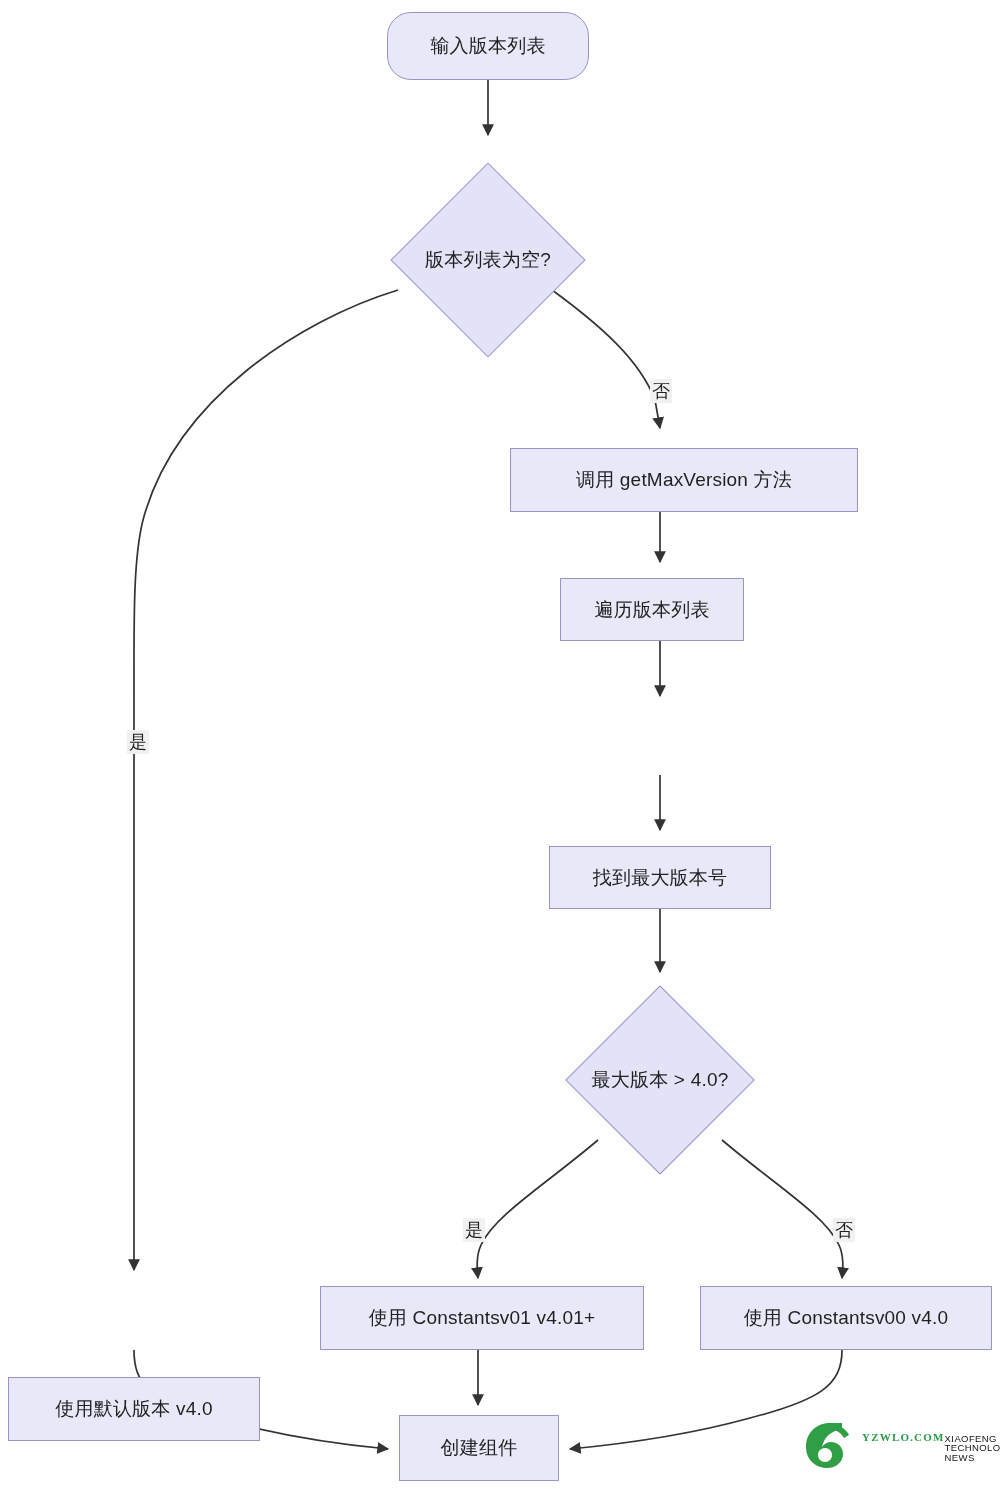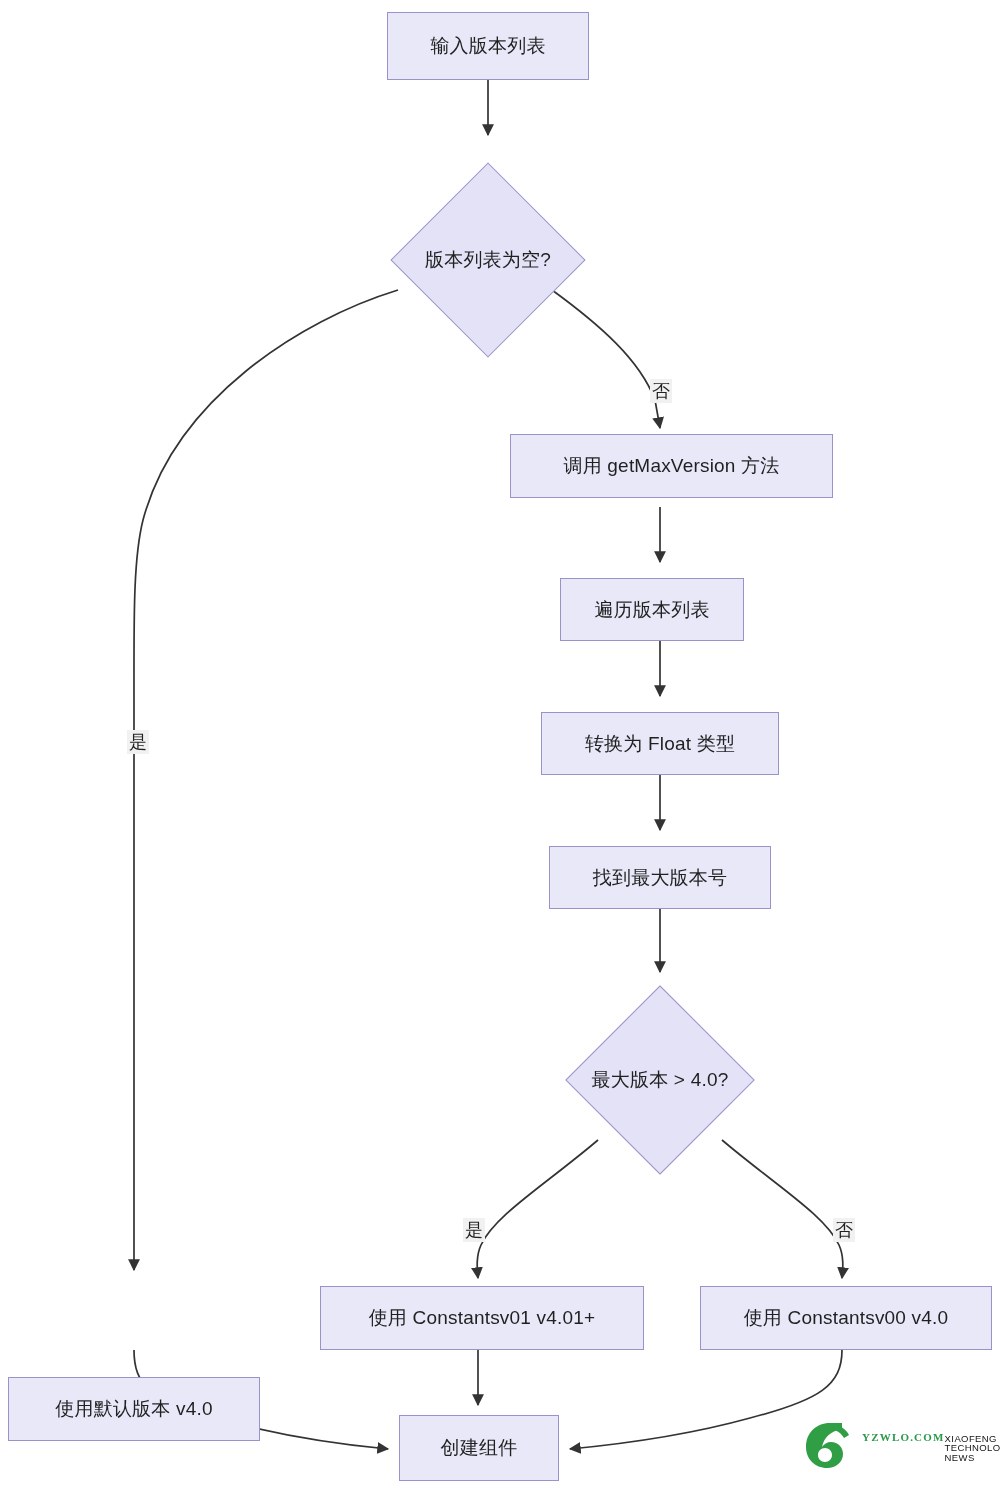--- a/index.html
+++ b/index.html
@@ -148,40 +148,37 @@
 
     <path d="M 722 1140 C 775 1185 825 1215 839 1245 C 844 1256 843 1268 842 1278" fill="none" stroke="#333333" stroke-width="1.7" marker-end="url(#arrowhead)"></path>
 
     <path d="M 134 1350 C 134 1385 150 1400 215 1418 C 280 1436 345 1445 388 1449" fill="none" stroke="#333333" stroke-width="1.7" marker-end="url(#arrowhead)"></path>
 
     <path d="M 478 1350 L 478 1405" fill="none" stroke="#333333" stroke-width="1.7" marker-end="url(#arrowhead)"></path>
 
     <path d="M 842 1350 C 842 1385 820 1400 750 1418 C 685 1436 612 1445 570 1449" fill="none" stroke="#333333" stroke-width="1.7" marker-end="url(#arrowhead)"></path>
   </svg>
 
-  <div class="node node-process" style="left:387px; top:12px; width:202px; height:68px;">
+  <div class="node node-process" style="left:387px; top:12px; width:202px; height:68px;border-radius:24px;">
     <span>输入版本列表</span>
   </div>
 
   <div class="node-decision-wrap" style="left:378px; top:162px; width:220px; height:195px;">
     <div class="node-decision-shape" style="width:138px; height:138px;"></div>
     <span class="node-decision-label">版本列表为空?</span>
   </div>
 
-  <div class="node node-process" style="left:510px; top:434px; width:323px; height:64px;">
+  <div class="node node-process" style="left:510px; top:448px; width:348px; height:64px;">
     <span>调用 getMaxVersion 方法</span>
   </div>
 
   <div class="node node-process" style="left:560px; top:578px; width:184px; height:63px;">
     <span>遍历版本列表</span>
   </div>
 
-  <div class="node node-process" style="left:541px; top:712px; width:238px; height:63px;">
-    <span>转换为 Float 类型</span>
-  </div>
 
   <div class="node node-process" style="left:549px; top:846px; width:222px; height:63px;">
     <span>找到最大版本号</span>
   </div>
 
   <div class="node-decision-wrap" style="left:550px; top:985px; width:220px; height:190px;">
     <div class="node-decision-shape" style="width:134px; height:134px;"></div>
     <span class="node-decision-label">最大版本 &gt; 4.0?</span>
   </div>
 

